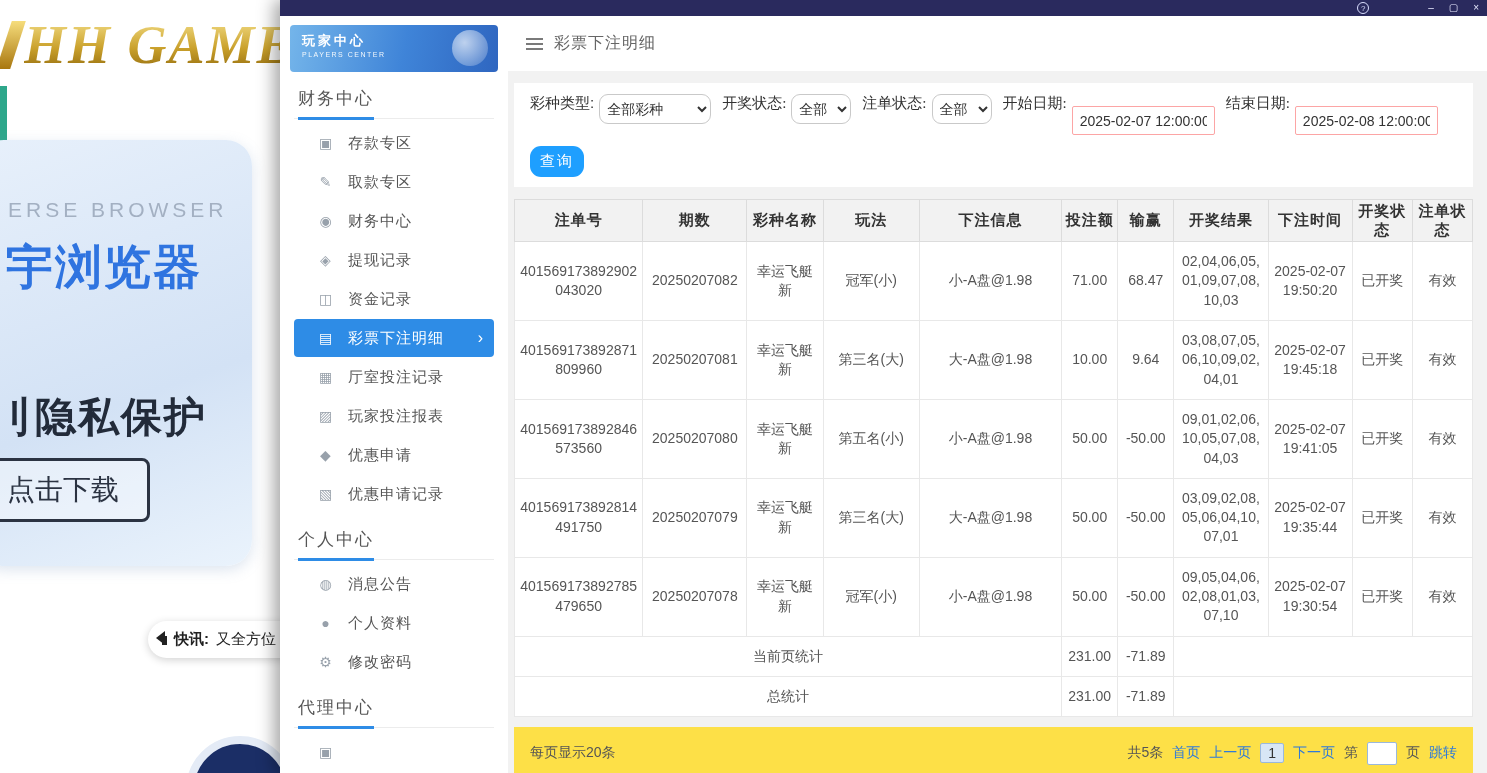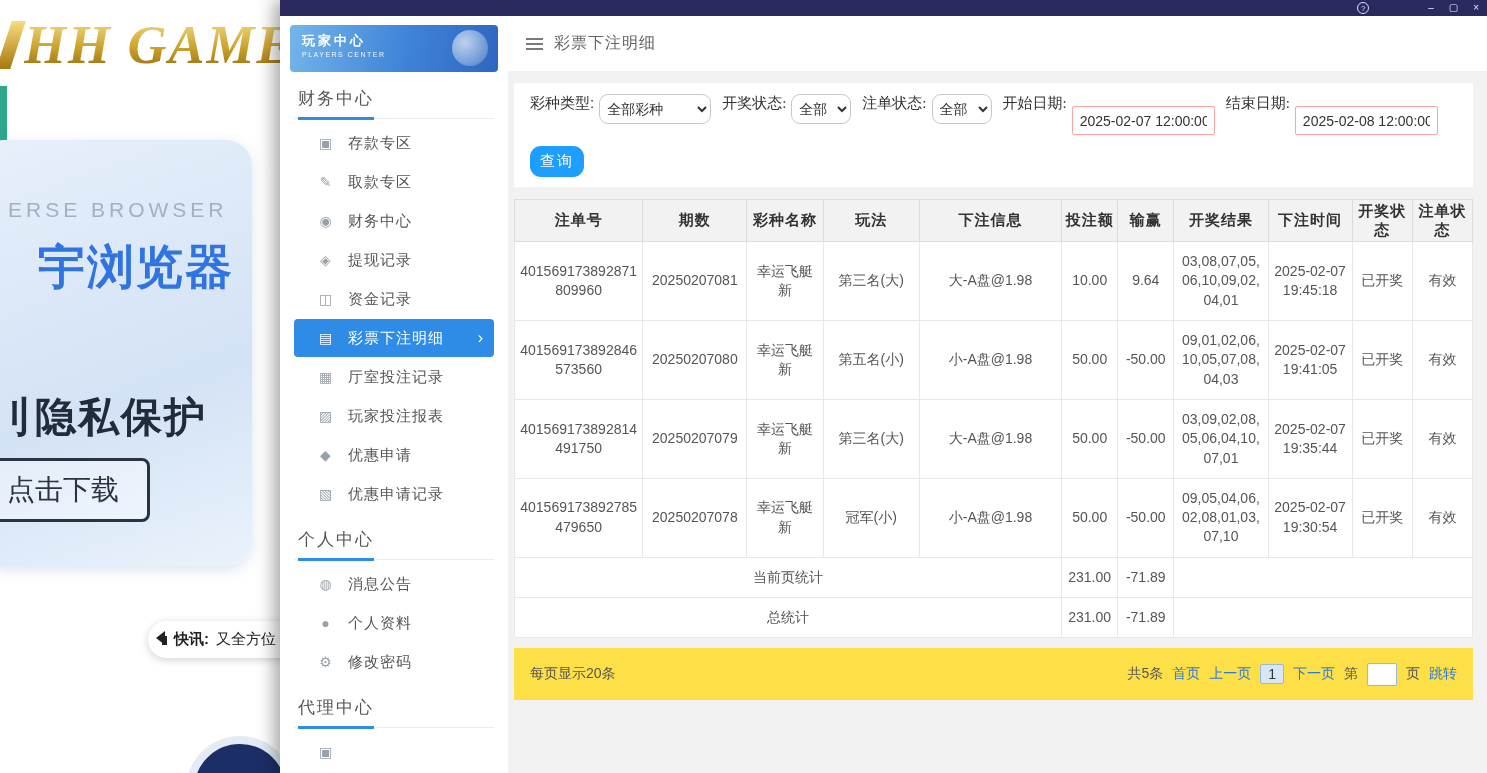--- a/index.html
+++ b/index.html
@@ -13,21 +13,21 @@
     background: linear-gradient(#f6dd7c, #a9770f); transform: skewX(-18deg); }
   .logo-text { font-family: "Liberation Serif", serif; font-style: italic; font-weight: 900;
     font-size: 54px; letter-spacing: 2px;
     background: linear-gradient(#f9e693, #caa12c 55%, #8a6208);
     -webkit-background-clip: text; background-clip: text; color: transparent; }
   .side-strip { position: absolute; left: 0; top: 86px; width: 7px; height: 345px; background: #2ea78b; }
   .promo-card { position: absolute; left: -22px; top: 140px; width: 274px; height: 426px;
     border-radius: 26px; background: linear-gradient(160deg, #e7f0fb 0%, #d3e2f5 60%, #eaf3fc 100%);
     box-shadow: 0 4px 14px rgba(120,150,190,.25); }
   .promo-en { position: absolute; left: 30px; top: 58px; font-size: 21px; letter-spacing: 4px; color: #a3b0c2; }
-  .promo-l1 { position: absolute; left: 28px; top: 96px; font-size: 47px; font-weight: bold; color: #2f74e0; letter-spacing: 2px; margin-left: 32px; }
+  .promo-l1 { position: absolute; left: 28px; top: 96px; font-size: 47px; font-weight: bold; color: #2f74e0; letter-spacing: 2px; }
   .promo-l2 { position: absolute; left: 26px; top: 198px; font-size: 41px; font-weight: bold; color: #222b3a; letter-spacing: 2px; }
   .promo-l3 { position: absolute; left: 14px; top: 250px; font-size: 41px; font-weight: bold; color: #222b3a; letter-spacing: 2px; }
   .promo-btn { position: absolute; left: -14px; top: 318px; border: 3px solid #2b3342; border-radius: 8px;
     padding: 10px 28px 10px 40px; font-size: 28px; color: #2b3342; background: rgba(255,255,255,.4); cursor: pointer; }
   .ticker { position: absolute; left: 148px; top: 621px; height: 37px; width: 220px; border-radius: 19px;
     background: #fff; box-shadow: 0 2px 8px rgba(0,0,0,.18); display: flex; align-items: center; gap: 7px;
     padding: 0 14px; font-size: 15px; color: #222; }
   .spk-box { width: 5px; height: 9px; background: #222; display: inline-block; }
   .spk-cone { width: 0; height: 0; border-top: 7px solid transparent; border-bottom: 7px solid transparent;
     border-right: 9px solid #222; display: inline-block; margin-left: -11px; }
@@ -261,20 +261,33 @@
                     <th>投注额</th>
                     <th>输赢</th>
                     <th>开奖结果</th>
                     <th>下注时间</th>
                     <th>开奖状态</th>
                     <th>注单状态</th>
                   </tr>
                 </thead>
               <tbody id="tbody">
                   <tr class="data-row">
+                    <td>401569173892902043020</td>
+                    <td>20250207082</td>
+                    <td>幸运飞艇新</td>
+                    <td>冠军(小)</td>
+                    <td>小-A盘@1.98</td>
+                    <td>71.00</td>
+                    <td>68.47</td>
+                    <td>02,04,06,05,01,09,07,08,10,03</td>
+                    <td>2025-02-07 19:50:20</td>
+                    <td>已开奖</td>
+                    <td>有效</td>
+                  </tr>
+                  <tr class="data-row">
                     <td>401569173892871809960</td>
                     <td>20250207081</td>
                     <td>幸运飞艇新</td>
                     <td>第三名(大)</td>
                     <td>大-A盘@1.98</td>
                     <td>10.00</td>
                     <td>9.64</td>
                     <td>03,08,07,05,06,10,09,02,04,01</td>
                     <td>2025-02-07 19:45:18</td>
                     <td>已开奖</td>

